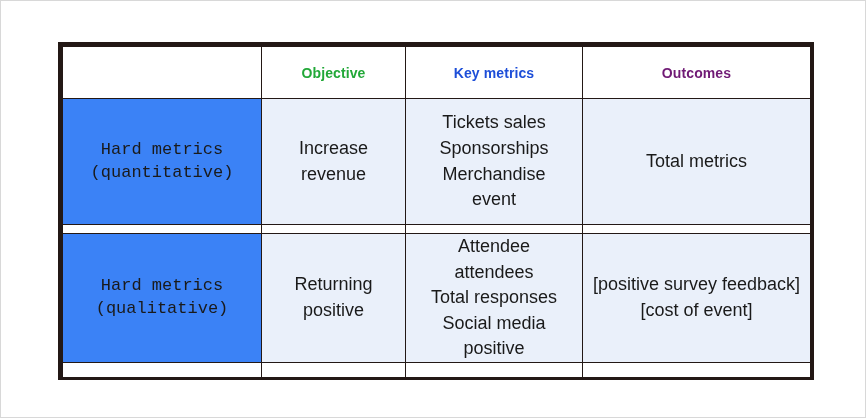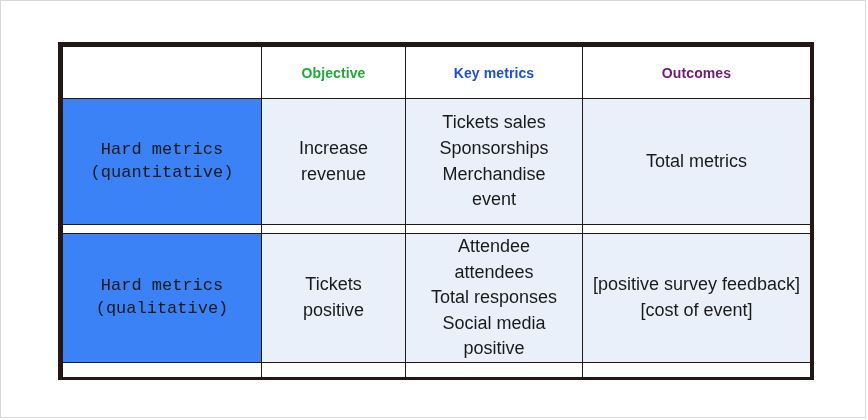--- a/index.html
+++ b/index.html
@@ -157,21 +157,21 @@
 
         <tr class="data-row-2">
           <td class="rowlabel">
             <span class="cell-lines">
               <span>Hard metrics</span>
               <span>(qualitative)</span>
             </span>
           </td>
           <td class="datacell">
             <span class="cell-lines">
-              <span>Tickets</span>
+              <span>Returning</span>
               <span>positive</span>
             </span>
           </td>
           <td class="datacell">
             <span class="cell-lines">
               <span>Attendee</span>
               <span>attendees</span>
               <span>Total responses</span>
               <span>Social media</span>
               <span>positive</span>

